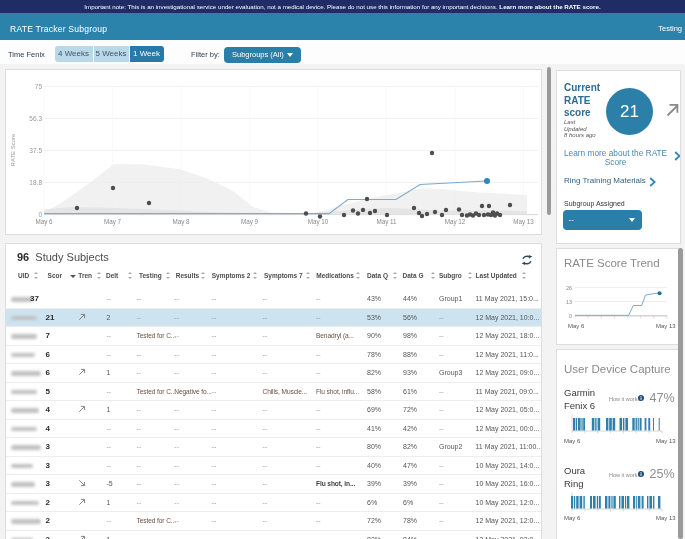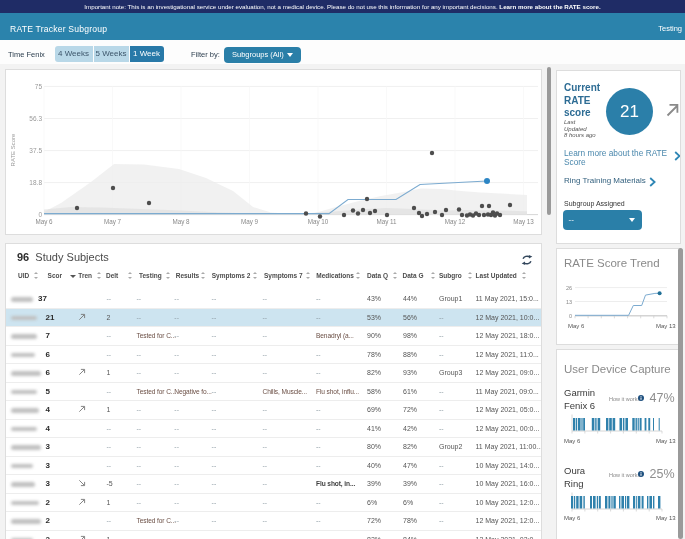--- a/index.html
+++ b/index.html
@@ -36,21 +36,21 @@
 .val{color:#555;}
 .sp{color:#6b4f45;font-size:6.6px;letter-spacing:-0.1px;}
 .bold{font-weight:bold;color:#3f3f3f;}
 .pill{position:absolute;left:5px;top:7px;height:4.5px;background:#c0c0c0;border-radius:2.5px;filter:blur(1.8px);}
 .tra{vertical-align:middle;}
 .cc svg{vertical-align:middle;margin-top:-2px;}
 
 .crs{position:absolute;left:7px;top:11px;font-size:10px;font-weight:bold;color:#2d6c94;line-height:12.6px;}
 .lup{position:absolute;left:7px;top:48px;font-size:6px;font-style:italic;color:#555;line-height:6.5px;}
 .circ{position:absolute;left:49px;top:17px;width:47px;height:47px;border-radius:50%;background:#2b7fa9;color:#fff;text-align:center;line-height:47px;font-size:17px;}
-.lmr{position:absolute;left:7px;top:78px;font-size:8.3px;color:#4b88ad;line-height:8.8px;}
+.lmr{position:absolute;left:7px;top:78px;font-size:8.3px;color:#4b88ad;line-height:8.8px;text-align:center;}
 .vtm{position:absolute;left:7px;top:105px;font-size:8px;color:#33607e;}
 .sga{position:absolute;left:7px;top:129px;font-size:7px;color:#333;}
 .shead{position:absolute;left:7px;font-size:11.5px;color:#8a8a8a;}
 .dev{position:absolute;left:7px;font-size:9.5px;color:#3a3a3a;line-height:13px;}
 .hiw{position:absolute;font-size:5.5px;color:#888;}
 .pct{position:absolute;font-size:12.5px;color:#8e8e8e;}
 .axl{position:absolute;font-size:6px;color:#555;}
 </style></head>
 <body>
 <div class="banner">Important note: This is an investigational service under evaluation, not a medical device. Please do not use this information for any important decisions. <b>Learn more about the RATE score.</b></div>
@@ -211,21 +211,21 @@
         <i class="d"></i>
       </span>
       <span class="hc" style="left:469.6px">Last Updated</span>
       <span class="sic" style="left:516px">
         <i class="u"></i>
         <i class="d"></i>
       </span>
     </div>
 <div class="row" style="top:46.0px">
       <span class="pill" style="width:22px"></span>
-      <span class="cc scv" style="left:32px">37</span>
+      <span class="cc scv" style="left:24px">37</span>
       <span class="cc mut" style="left:100.5px">--</span>
       <span class="cc mut" style="left:130.5px">--</span>
       <span class="cc mut" style="left:168.3px">--</span>
       <span class="cc mut" style="left:205.6px">--</span>
       <span class="cc mut" style="left:256.5px">--</span>
       <span class="cc mut" style="left:310px">--</span>
       <span class="cc val" style="left:361px">43%</span>
       <span class="cc val" style="left:397px">44%</span>
       <span class="cc val" style="left:433px">Group1</span>
       <span class="cc val" style="left:469.5px">11 May 2021, 15:0...</span>

